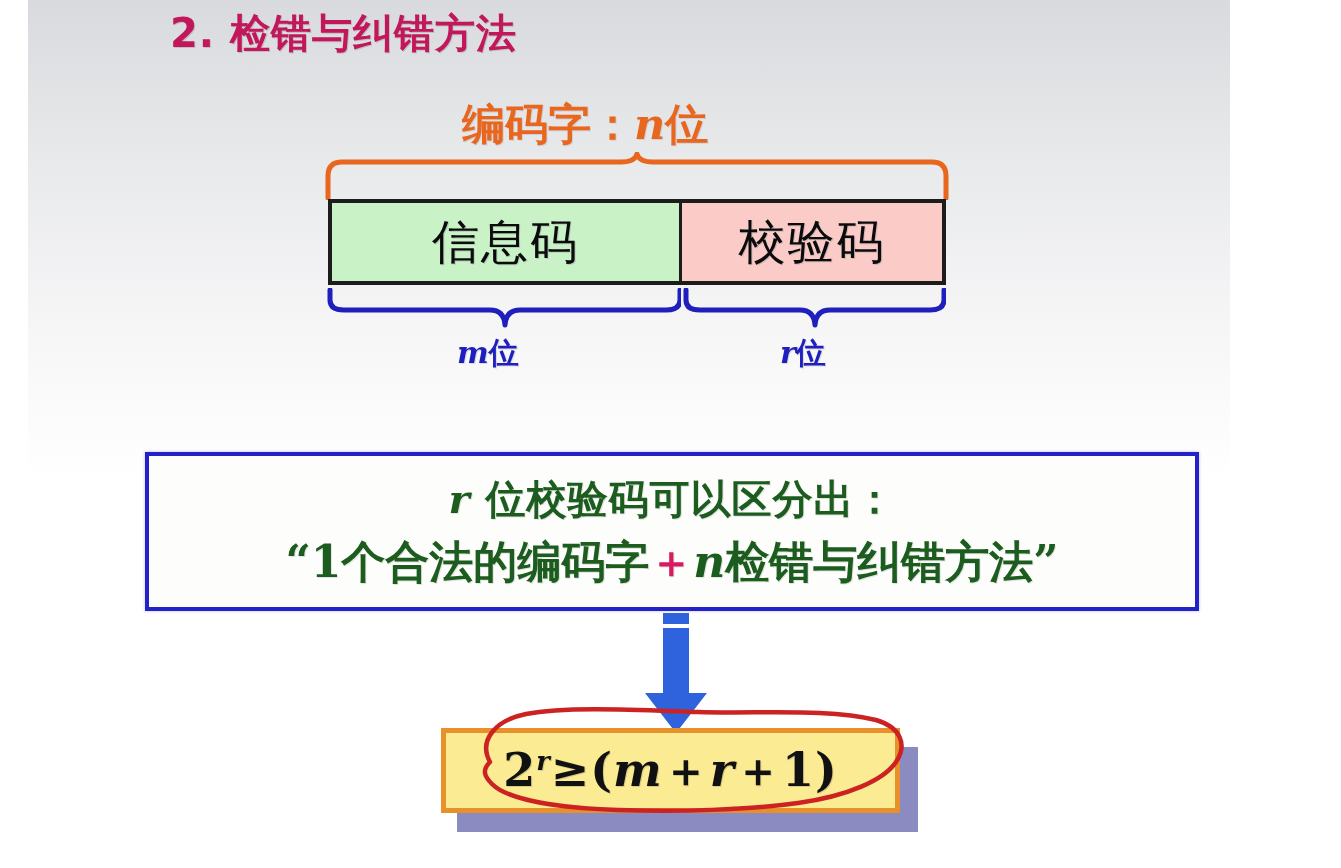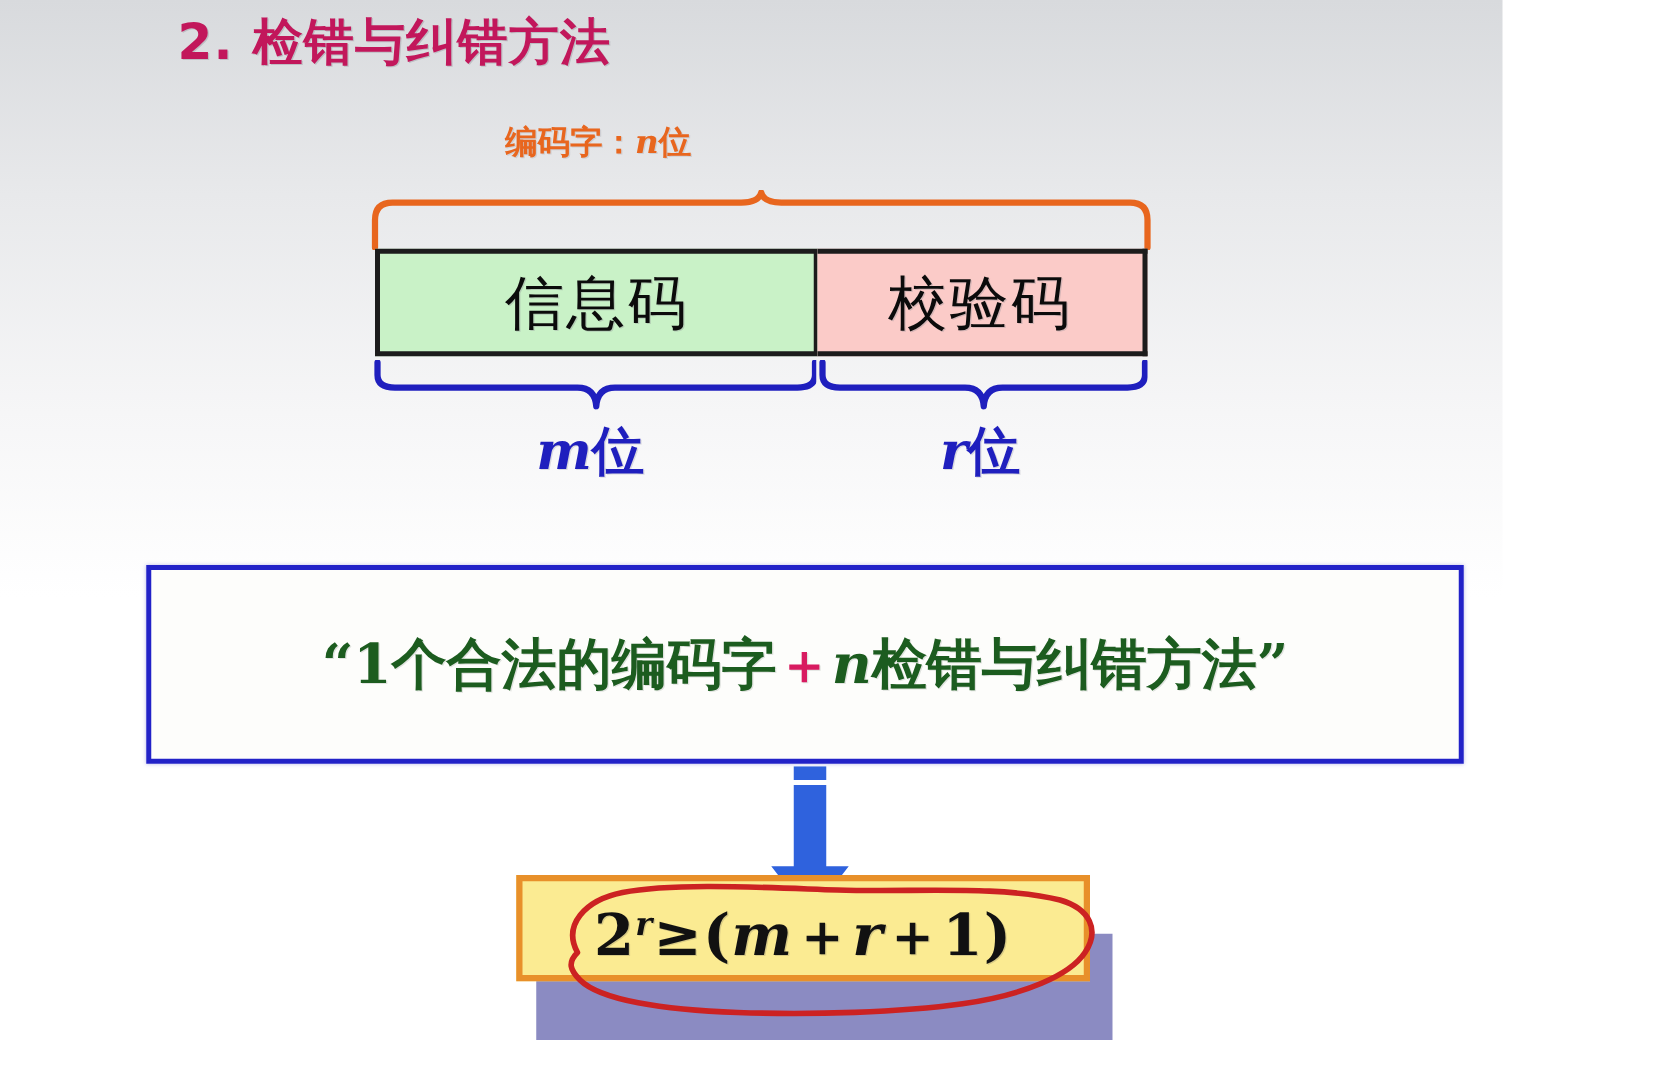--- a/index.html
+++ b/index.html
@@ -12,43 +12,44 @@
     overflow: hidden;
     font-family: "Liberation Sans", sans-serif;
     background: #ffffff;
   }
   #slide {
     position: relative;
     width: 1202px;
     height: 868px;
     background: linear-gradient(to bottom, #d8dadd 0%, #e8e9eb 18%, #f6f6f7 38%, #ffffff 55%, #ffffff 100%);
     overflow: hidden;
+    margin-left: 28px;
   }
 
   
   #title {
     position: absolute;
     left: 142px;
     top: 6px;
     font-family: "DejaVu Sans", "Liberation Sans", sans-serif;
     font-size: 40px;
     font-weight: bold;
     color: #c2175b;
     letter-spacing: 1px;
     white-space: nowrap;
     text-shadow: 1px 1px 0 rgba(120,120,130,0.30);
   }
 
   
   #codeword-label {
     position: absolute;
-    left: 404px;
+    left: 434px;
     top: 96px;
     font-family: "DejaVu Serif", "Liberation Serif", serif;
-    font-size: 26px;
+    font-size: 43px;
     font-weight: bold;
     color: #e8661e;
     white-space: nowrap;
     text-shadow: 1px 1px 0 rgba(150,150,160,0.28);
   }
   #codeword-label .var {
     font-family: "DejaVu Serif", "Liberation Serif", serif;
     font-style: italic;
     font-weight: bold;
   }
@@ -107,21 +108,21 @@
   #brace-r {
     position: absolute;
     left: 655px;
     top: 288px;
     width: 263px;
     height: 40px;
   }
   .bits-label {
     position: absolute;
     font-family: "DejaVu Serif", "Liberation Serif", serif;
-    font-size: 42px;
+    font-size: 30px;
     font-weight: bold;
     color: #1f1fbe;
     white-space: nowrap;
     text-shadow: 1px 1px 0 rgba(150,150,165,0.30);
   }
   .bits-label .var { font-style: italic; }
   #label-m { left: 429px; top: 333px; }
   #label-r { left: 752px; top: 333px; }
 
   
@@ -173,28 +174,28 @@
     position: absolute;
     left: 429px;
     top: 747px;
     width: 461px;
     height: 85px;
     background: #8b8bc2;
   }
   #formula-box {
     position: absolute;
     left: 413px;
-    top: 700px;
+    top: 728px;
     width: 459px;
     height: 85px;
     box-sizing: border-box;
     border: 5px solid #e8902a;
     background: #fbeb92;
     display: flex;
-    align-items: flex-end;
+    align-items: center;
     justify-content: center;
   }
   #formula-text {
     font-family: "DejaVu Serif", "Liberation Serif", serif;
     font-size: 46px;
     font-weight: bold;
     color: #111111;
     white-space: nowrap;
     letter-spacing: 1px;
     text-shadow: 1px 1px 0 rgba(150,140,110,0.35);
@@ -249,20 +250,23 @@
   </svg>
 
   <div class="bits-label" id="label-m">
     <span class="var">m</span><span>位</span>
   </div>
   <div class="bits-label" id="label-r">
     <span class="var">r</span><span>位</span>
   </div>
 
   <div id="statement-box">
+    <div class="stmt-line" id="stmt-line-1">
+      <span class="var">r</span><span> 位校验码可以区分出：</span>
+    </div>
     <div class="stmt-line" id="stmt-line-2">
       <span>“1个合法的编码字</span><span class="plus">＋</span><span class="var">n</span><span>检错与纠错方法”</span>
     </div>
   </div>
 
   <svg id="down-arrow" viewBox="0 0 72 122" preserveAspectRatio="none">
     <rect x="24" y="0" width="26" height="11" fill="#2f62dd"></rect>
     <path d="M24,15 L50,15 L50,80 L68,80 L37,120 L6,80 L24,80 Z" fill="#2f62dd"></path>
   </svg>
 

